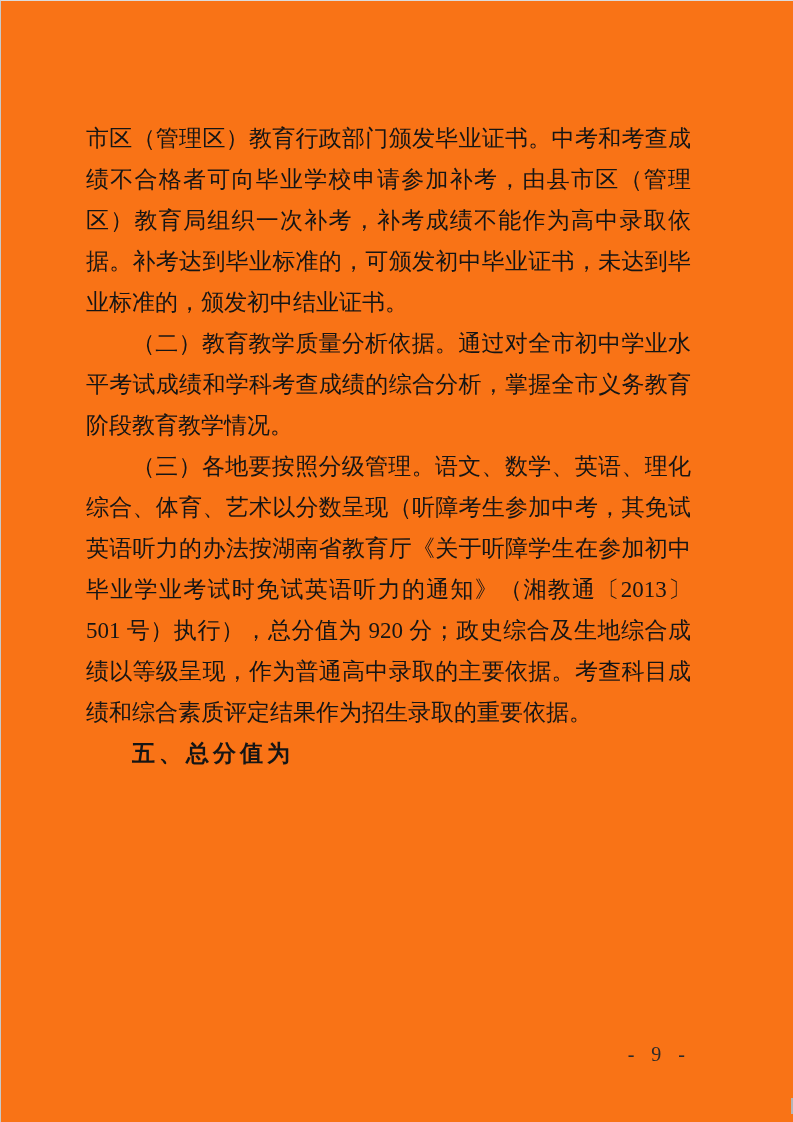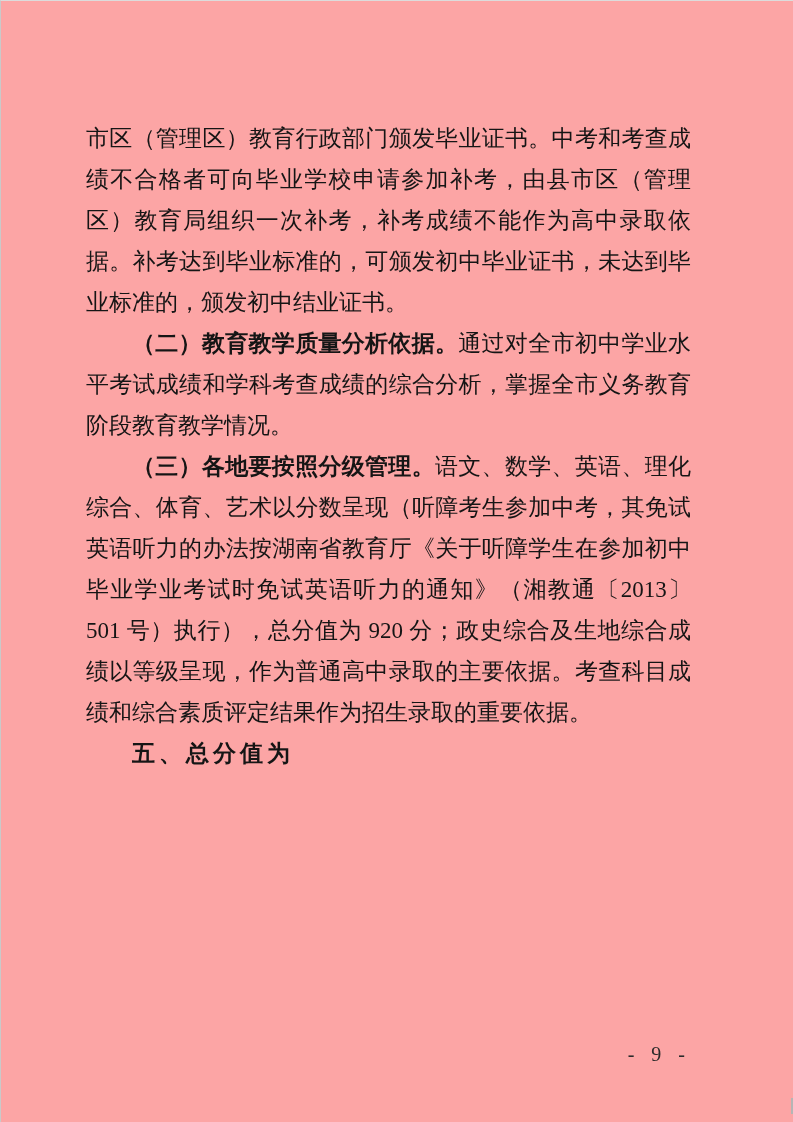--- a/index.html
+++ b/index.html
@@ -5,21 +5,21 @@
   html, body {
     margin: 0;
     padding: 0;
     background: #ffffff;
     font-family: "Liberation Serif", "DejaVu Serif", serif;
   }
   .page {
     position: relative;
     width: 793px;
     height: 1122px;
-    background: #fca5a5;
+    background: #f97316;
     box-sizing: border-box;
     border-left: 1px solid #c9c9c9;
     border-top: 1px solid #dcdcdc;
     overflow: hidden;
   }
   .content {
     position: absolute;
     left: 85px;
     top: 117px;
     width: 605px;
@@ -29,21 +29,21 @@
     text-align: justify;
   }
   .para {
     margin: 0;
     text-indent: 2em;
   }
   .para.continuation {
     text-indent: 0;
   }
   .seg-bold {
-    font-weight: 700;
+    font-weight: 400;
   }
   .para.section-heading {
     font-family: "Liberation Sans", "DejaVu Sans", sans-serif;
     font-weight: 700;
     letter-spacing: 4px;
   }
   .page-number {
     position: absolute;
     top: 1042px;
     left: 0;

